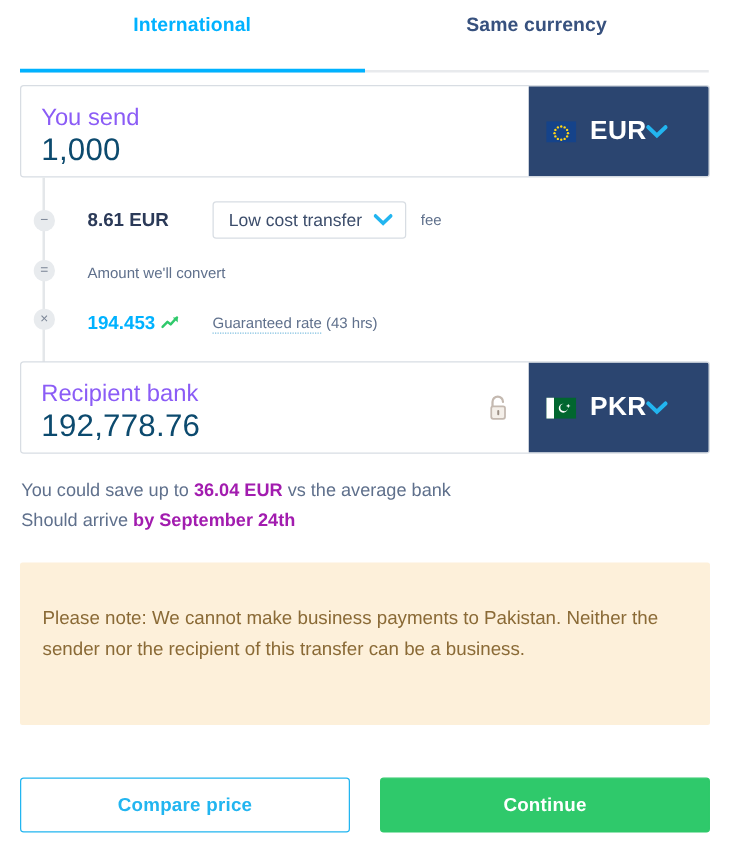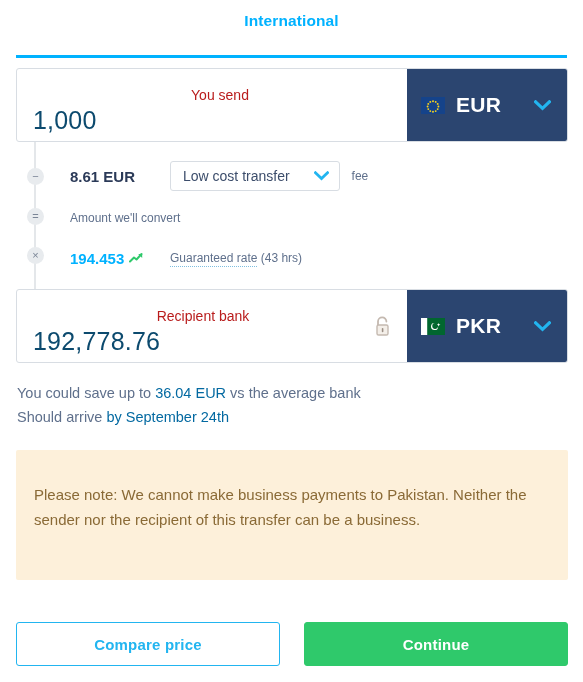--- a/index.html
+++ b/index.html
@@ -56,45 +56,44 @@
 
   .card-fields {
     flex: 1;
     padding: 11px 0 0 16px;
     display: flex;
     flex-direction: column;
     justify-content: center;
     min-width: 0;
   }
   .card-label {
-    font-size: 14px;
-    color: #b91c1c;
+    font-size: 19px;
+    color: #8b5cf6;
     margin-bottom: 1px;
     line-height: 18px;
-    text-align: center;
   }
   .card-value {
     font-size: 25px;
     color: #0c4a6e;
     line-height: 30px;
     letter-spacing: .2px;
   }
 
   .lock-wrap {
     display: flex;
     align-items: center;
     padding-right: 14px;
   }
 
   .currency-select {
-    width: 160px;
+    width: 144px;
     background: #2b4570;
     display: flex;
     align-items: center;
-    justify-content: space-between;
+    justify-content: flex-start;
     padding: 0 16px 0 14px;
     cursor: pointer;
     flex: none;
   }
   .cur-left { display: flex; align-items: center; gap: 11px; }
   .cur-code {
     color: #ffffff;
     font-size: 21px;
     font-weight: bold;
     letter-spacing: .3px;
@@ -164,21 +163,21 @@
   }
 
   .fee-select {
     border: 1px solid #d8dde3;
     border-radius: 3px;
     background: #fff;
     height: 30px;
     padding: 0 10px 0 12px;
     display: flex;
     align-items: center;
-    gap: 24px;
+    gap: 9px;
     cursor: pointer;
     margin-right: 12px;
   }
   .fee-select span {
     font-size: 14px;
     color: #3c4d6b;
   }
 
   .dotted-link {
     color: #5f708c;
@@ -190,21 +189,21 @@
   
   .info {
     position: absolute;
     left: 17px;
     font-size: 14.5px;
     color: #5f708c;
     line-height: 22px;
   }
   #info-save   { top: 382px; }
   #info-arrive { top: 406px; }
-  .info b { color: #0369a1; font-weight: normal; }
+  .info b { color: #a21caf; font-weight: bold; }
 
   
   .note {
     position: absolute;
     left: 16px;
     top: 450px;
     width: 552px;
     height: 130px;
     background: #fdf0da;
     border-radius: 2px;
@@ -246,20 +245,23 @@
   }
 </style>
 </head>
 <body>
 
 <div class="page">
 
   <div class="tabs">
     <div class="tab active">
       <span>International</span>
+    </div>
+    <div class="tab inactive">
+      <span>Same currency</span>
     </div>
   </div>
 
   <div class="card" id="send-card">
     <div class="card-fields">
       <div class="card-label">You send</div>
       <div class="card-value">1,000</div>
     </div>
     <div class="currency-select">
       <div class="cur-left">

